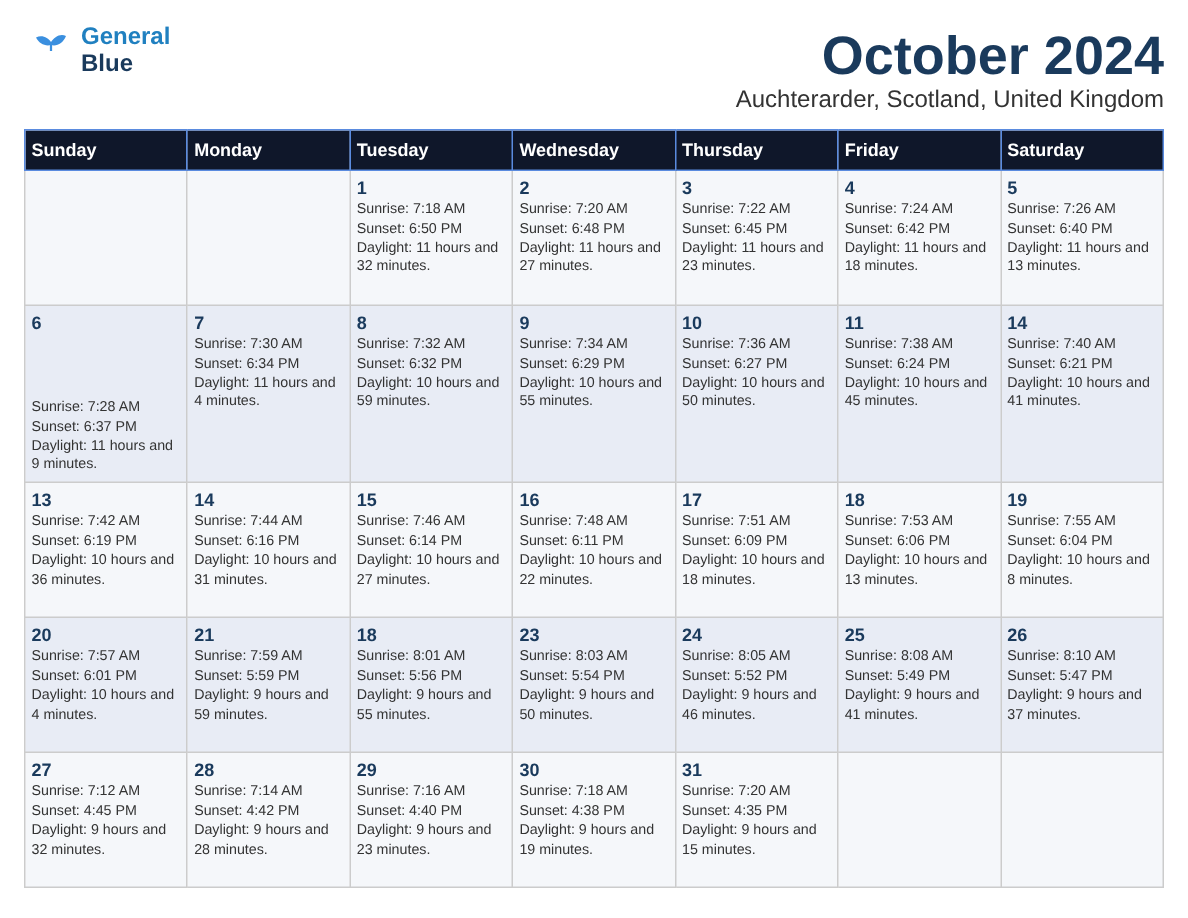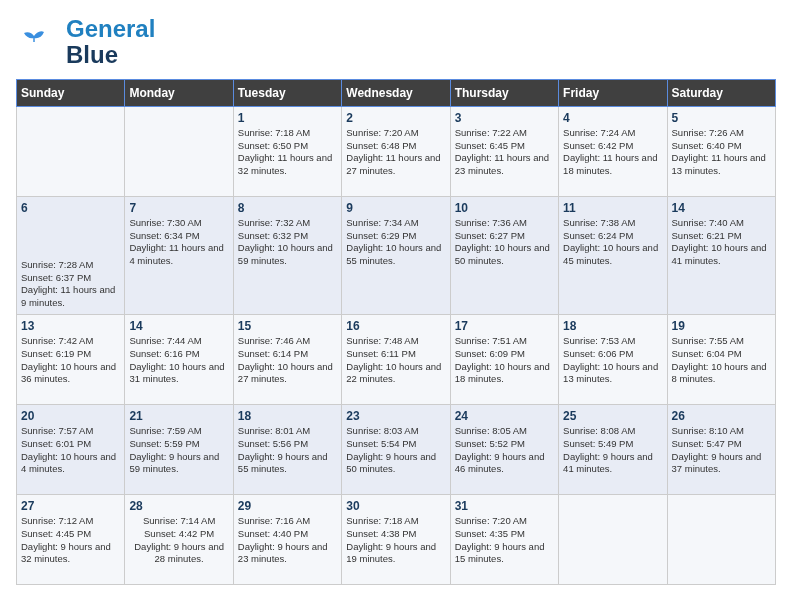--- a/index.html
+++ b/index.html
@@ -27,21 +27,21 @@
     .location {
       font-size: 16px;
       color: #333;
     }
     table {
       width: 100%;
       border-collapse: collapse;
       table-layout: fixed;
     }
     thead tr th {
-      background: #404040;
+      background: #0f172a;
       color: #fff;
       font-size: 12px;
       font-weight: bold;
       padding: 6px 4px;
       text-align: left;
       border: 1px solid #5a8bdf;
     }
     tbody tr td {
       vertical-align: top;
       border: 1px solid #ccc;
@@ -72,25 +72,24 @@
     .logo-wrapper {
       display: flex;
       align-items: center;
       gap: 2px;
     }
     .logo-icon {
       width: 36px;
       height: 36px;
     }
     .logo-label {
-      font-size: 24px;
+      font-size: 16px;
       font-weight: bold;
       color: #1a3a5c;
       line-height: 1.1;
-      margin-left: 12px;
     }
     .logo-label .blue {
       color: #2080c0;
     }
   </style>
 </head>
 <body>
 
 <div class="header">
   <div class="logo-wrapper">
@@ -98,20 +97,24 @@
       <rect x="0" y="0" width="36" height="36" fill="white"></rect>
 
       <path d="M28,8 C24,6 20,9 18,12 C16,9 12,7 8,9 C10,13 14,15 18,14 C22,15 26,13 28,8Z" fill="#3a8fdf"></path>
       <path d="M18,12 L18,18" stroke="#3a8fdf" stroke-width="1.5"></path>
     </svg>
     <div>
       <div class="logo-label"><span class="blue">General</span></div>
       <div class="logo-label" style="color:#1a3a5c;">Blue</div>
     </div>
   </div>
+  <div class="title-section">
+    <div class="month-title">October 2024</div>
+    <div class="location">Auchterarder, Scotland, United Kingdom</div>
+  </div>
 </div>
 
 <table>
   <thead>
     <tr id="weekday-header">
         <th>Sunday</th>
         <th>Monday</th>
         <th>Tuesday</th>
         <th>Wednesday</th>
         <th>Thursday</th>
@@ -288,21 +291,21 @@
       </tr>
       <tr>
         <td>
           <span class="day-num">27</span>
           <div class="cell-text" style="white-space: pre-line;">Sunrise: 7:12 AM
 Sunset: 4:45 PM
 Daylight: 9 hours and 32 minutes.</div>
         </td>
         <td>
           <span class="day-num">28</span>
-          <div class="cell-text" style="white-space: pre-line; text-align: center;">Sunrise: 7:14 AM
+          <div class="cell-text" style="white-space: pre-line;">Sunrise: 7:14 AM
 Sunset: 4:42 PM
 Daylight: 9 hours and 28 minutes.</div>
         </td>
         <td>
           <span class="day-num">29</span>
           <div class="cell-text" style="white-space: pre-line;">Sunrise: 7:16 AM
 Sunset: 4:40 PM
 Daylight: 9 hours and 23 minutes.</div>
         </td>
         <td>

